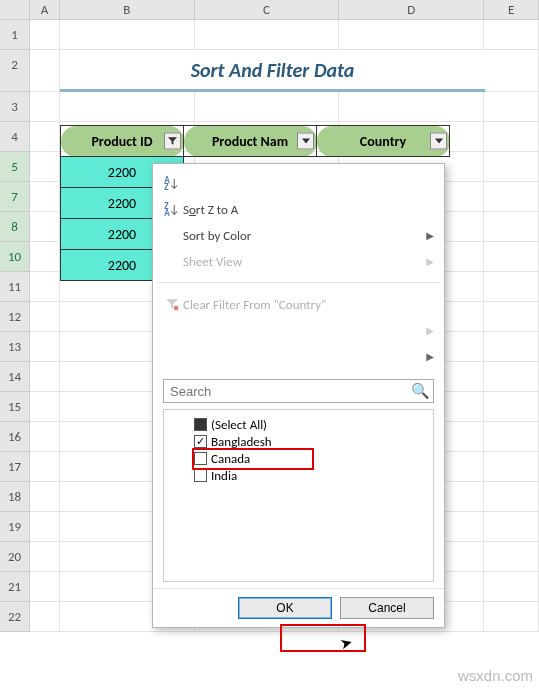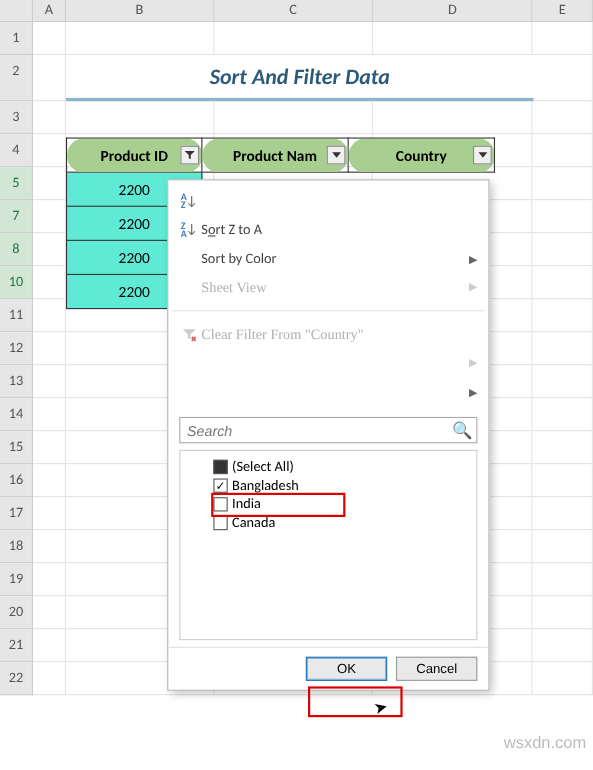--- a/index.html
+++ b/index.html
@@ -148,38 +148,37 @@
     }
     .menu-section { padding: 6px 0;}
     .menu-item {
       display:flex;
       align-items:center;
       height: 26px;
       padding: 0 10px 0 8px;
       color: #444;
       position:relative;
     }
-    .menu-item.disabled { color:#b0b0b0;font-family:Liberation Serif, serif;}
+    .menu-item.disabled { color:#b0b0b0;}
     .menu-icon { width: 22px; display:inline-flex; justify-content:center; font-size:12px; color:#555;}
     .menu-item.disabled .menu-icon { color:#c8c8c8;}
     .menu-label { flex:1; }
     .menu-label .ul { text-decoration: underline;}
     .menu-arrow { font-size:10px; color:#666; margin-left:auto;}
     .menu-item.disabled .menu-arrow{color:#ccc;}
     .menu-sep { height:1px; background:#e0e0e0; margin:2px 4px;}
     .search-row {
       margin: 4px 10px;
       position:relative;
     }
     .search-input {
       width: 100%;
       height: 24px;
       border:1px solid #aaa;
       padding: 2px 26px 2px 6px;
-      font-style: italic;
       color:#888;
       font-size:13px;
     }
     .search-icon {
       position:absolute;
       right:4px; top:3px;
       color:#2a6496;
       font-size:15px;
     }
     .checklist {
@@ -218,21 +217,21 @@
     .hl-bang { top: 448px; left: 192px; width: 122px; height: 22px;}
     .hl-ok { top: 624px; left: 280px; width: 86px; height: 28px;}
     .button-row {
       display:flex;
       justify-content:flex-end;
       gap:8px;
       padding: 8px 10px;
       border-top:1px solid #e0e0e0;
     }
     .btn {
-      width: 74px;
+      width: 94px;
       height: 22px;
       font-size:12px;
       border:1px solid #999;
       background:#e9e9e9;
       cursor:pointer;
       position:relative;
     }
     .btn.primary {
       border:1px solid #1a6fb5;
       box-shadow: inset 0 0 0 1px #7eb5e0;
@@ -521,25 +520,25 @@
     <div class="check-item">
       <span class="cb mixed"></span>
       <span>(Select All)</span>
     </div>
     <div class="check-item">
       <span class="cb checked"></span>
       <span>Bangladesh</span>
     </div>
     <div class="check-item">
       <span class="cb"></span>
-      <span>India</span>
+      <span>Canada</span>
     </div>
     <div class="check-item">
       <span class="cb"></span>
-      <span>Canada</span>
+      <span>India</span>
     </div>
   </div>
   <div class="button-row">
     <button class="btn primary">OK</button>
     <button class="btn">Cancel</button>
   </div>
 </div>
 
 <div class="highlight-box hl-bang"></div>
 <div class="highlight-box hl-ok"></div>

